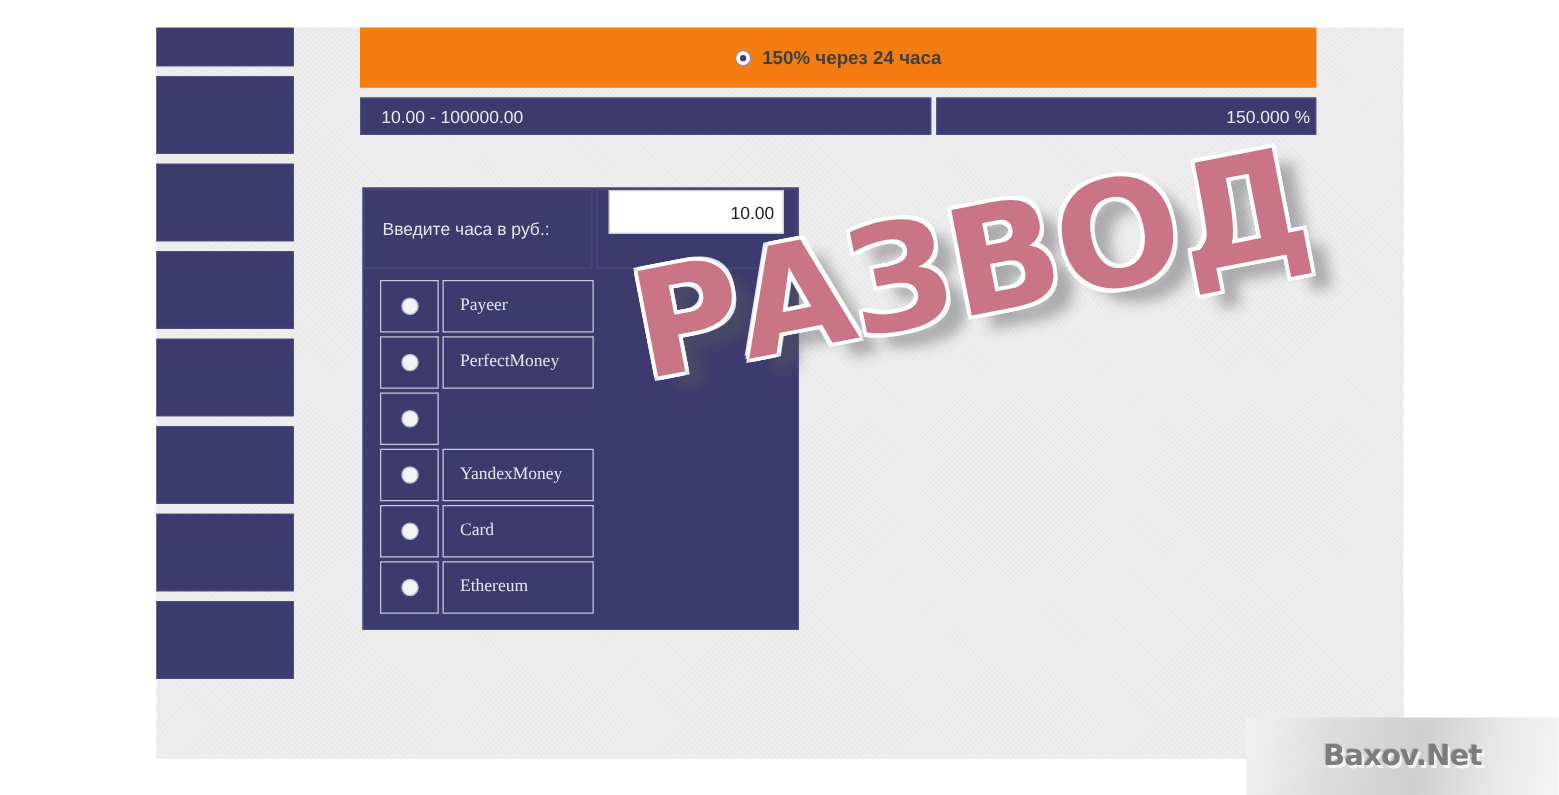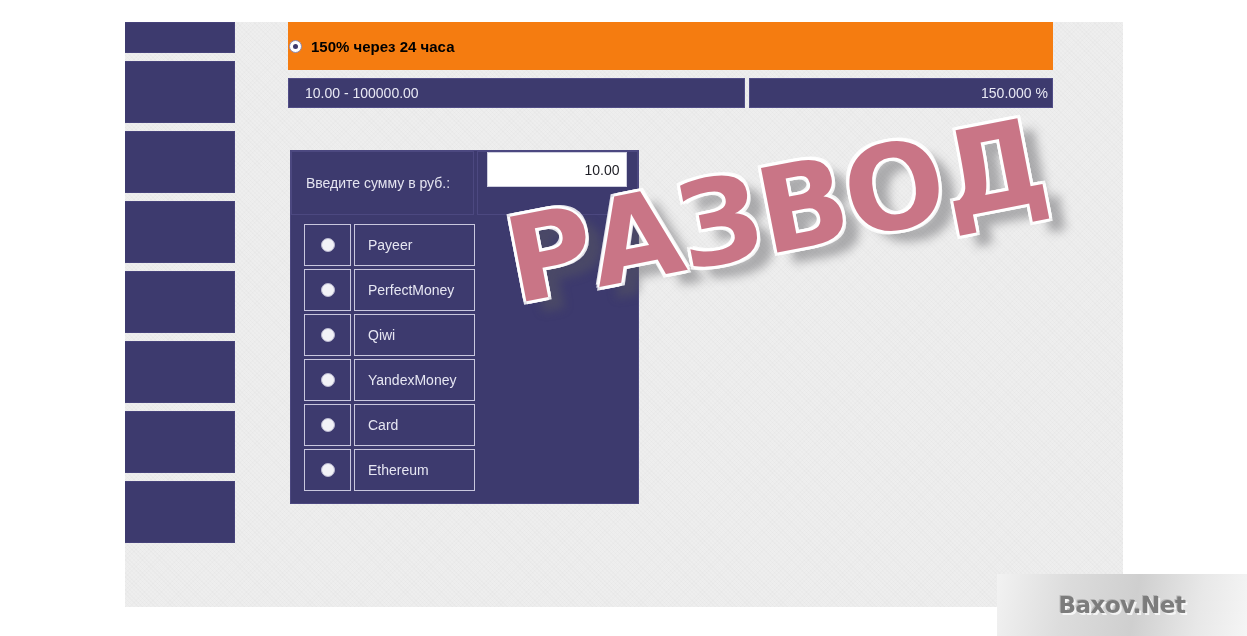--- a/index.html
+++ b/index.html
@@ -59,22 +59,23 @@
     left: 163px;
     top: 0px;
     width: 765px;
   }
 
   .plan-header {
     height: 48px;
     background: #f57c10;
     display: flex;
     align-items: center;
+    justify-content: center;
     gap: 9px;
-    color: #000000;
+    color: #404040;
     font-size: 15px;
     font-weight: bold;
     border: 1px solid #f57c10;
     box-sizing: border-box;
   }
   .radio-sel {
     width: 11px;
     height: 11px;
     border-radius: 50%;
     background: #ffffff;
@@ -164,20 +165,21 @@
     font-family: "Liberation Sans", sans-serif;
     font-size: 14px;
     text-align: right;
     padding: 0 7px;
     box-sizing: border-box;
     outline: none;
   }
 
   #methods-area {
     padding: 9px 0 9px 13px;
+    font-family: Liberation Serif, serif;
   }
   .method-row {
     display: flex;
     gap: 3px;
     margin-bottom: 3px;
   }
   .method-radio-cell {
     width: 47px;
     height: 42px;
     background: #3d3a6e;
@@ -287,21 +289,21 @@
     <div class="plan-row">
       <div class="plan-cell left">10.00 - 100000.00</div>
       <div class="plan-cell right">150.000 %</div>
     </div>
 
   </div>
 
   <div id="form-panel">
 
     <div class="amount-row">
-      <div class="amount-label">Введите сумму в руб.:</div>
+      <div class="amount-label">Введите часа в руб.:</div>
       <div class="amount-box">
         <input class="amount-input" type="text" value="10.00" style="">
       </div>
     </div>
 
     <div id="methods-area">
         <div class="method-row">
           <div class="method-radio-cell">
             <span class="radio-dot"></span>
           </div>
@@ -310,21 +312,20 @@
         <div class="method-row">
           <div class="method-radio-cell">
             <span class="radio-dot"></span>
           </div>
           <div class="method-name-cell">PerfectMoney</div>
         </div>
         <div class="method-row">
           <div class="method-radio-cell">
             <span class="radio-dot"></span>
           </div>
-          <div class="method-name-cell">Qiwi</div>
         </div>
         <div class="method-row">
           <div class="method-radio-cell">
             <span class="radio-dot"></span>
           </div>
           <div class="method-name-cell">YandexMoney</div>
         </div>
         <div class="method-row">
           <div class="method-radio-cell">
             <span class="radio-dot"></span>

